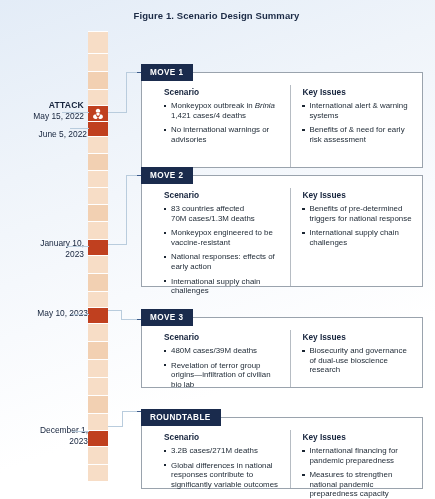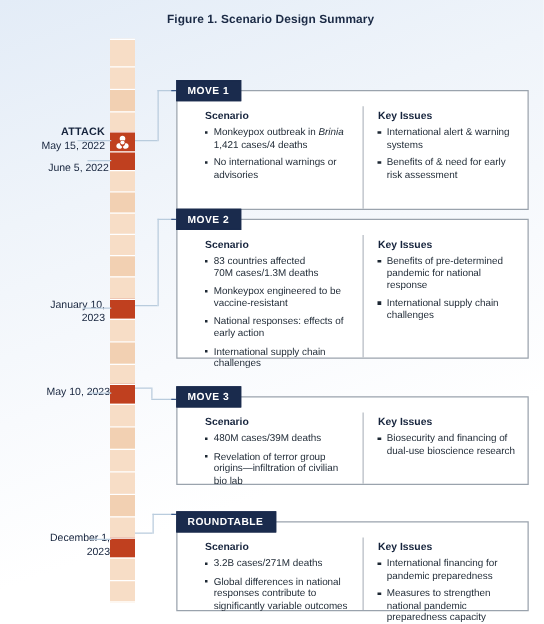--- a/index.html
+++ b/index.html
@@ -227,41 +227,41 @@
         <ul class="bl">
           <li><span>83 countries affected</span><br><span>70M cases/1.3M deaths</span></li>
           <li>Monkeypox engineered to be vaccine-resistant</li>
           <li>National responses: effects of early action</li>
           <li>International supply chain challenges</li>
         </ul>
       </div>
       <div class="col keys">
         <div class="colhead">Key Issues</div>
         <ul class="bl">
-          <li>Benefits of pre-determined pandemic for national response</li>
+          <li>Benefits of pre-determined triggers for national response</li>
           <li>International supply chain challenges</li>
         </ul>
       </div>
     </div>
   </div>
 
   <div class="panel" style="left:141px;top:317px;width:282px;height:71px;">
     <div class="badge">MOVE 3</div>
     <div class="cols">
       <div class="col scen">
         <div class="colhead">Scenario</div>
         <ul class="bl">
           <li>480M cases/39M deaths</li>
           <li>Revelation of terror group origins—infiltration of civilian bio lab</li>
         </ul>
       </div>
       <div class="col keys">
         <div class="colhead">Key Issues</div>
         <ul class="bl">
-          <li>Biosecurity and financing of dual-use bioscience research</li>
+          <li>Biosecurity and governance of dual-use bioscience research</li>
         </ul>
       </div>
     </div>
   </div>
 
   <div class="panel" style="left:141px;top:417px;width:282px;height:72px;">
     <div class="badge">ROUNDTABLE</div>
     <div class="cols">
       <div class="col scen">
         <div class="colhead">Scenario</div>

